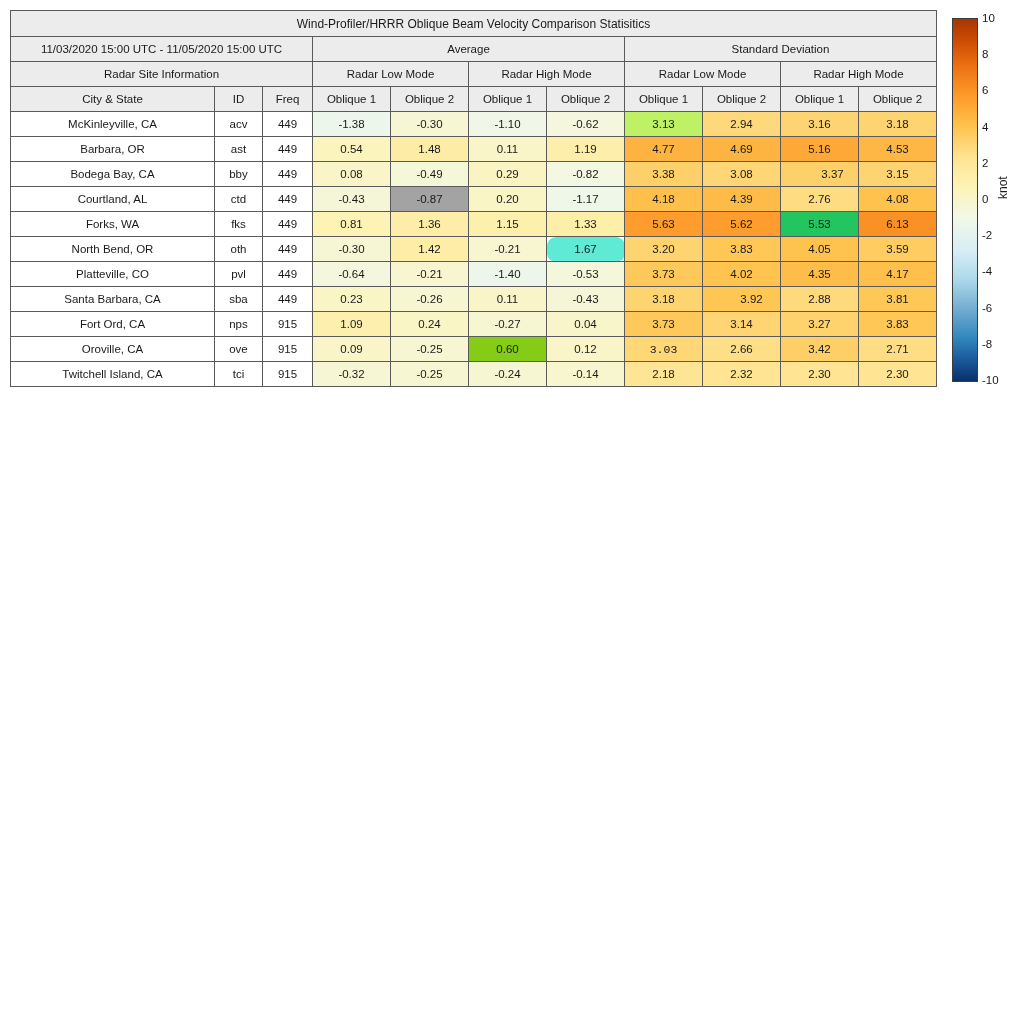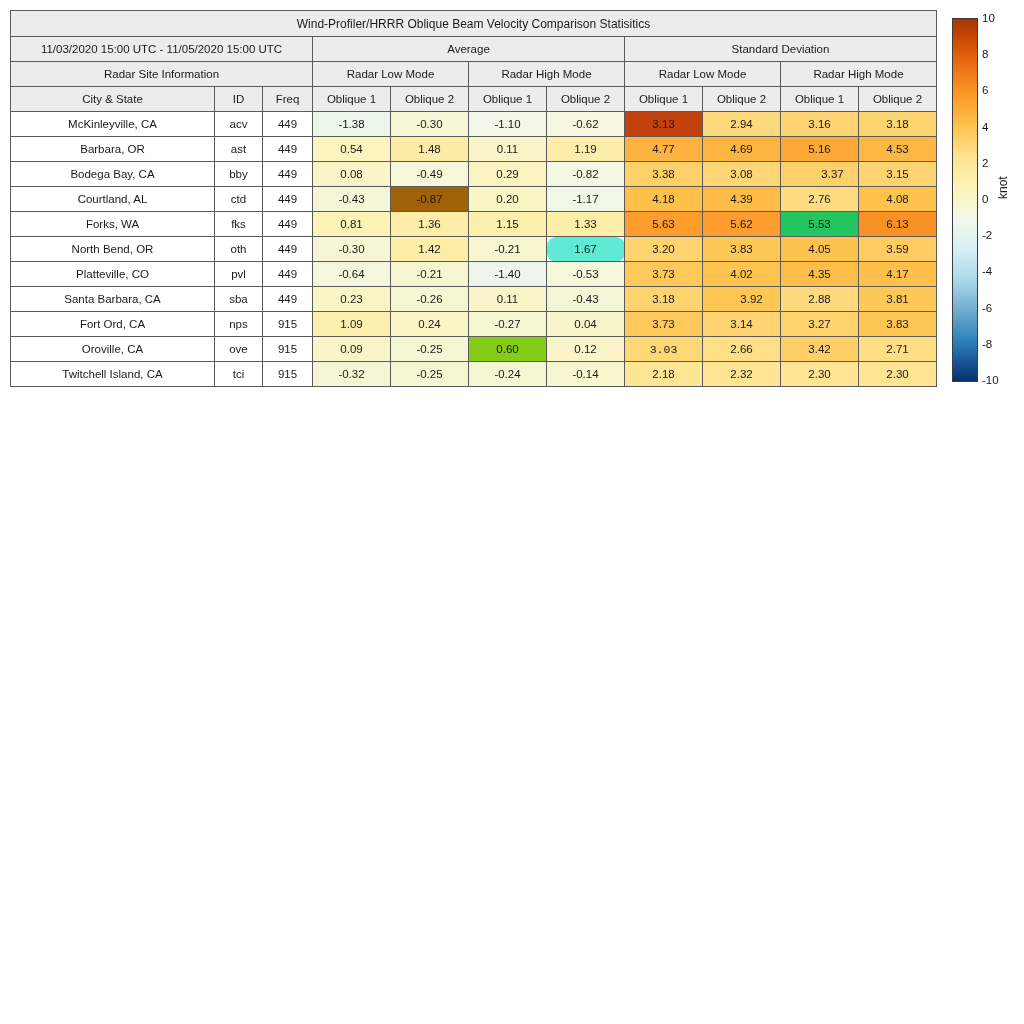--- a/index.html
+++ b/index.html
@@ -155,21 +155,21 @@
       </tbody>
       <tbody id="data-body">
           <tr>
             <td class="val city">McKinleyville, CA</td>
             <td class="val">acv</td>
             <td class="val">449</td>
             <td class="val" style="background: rgb(236, 246, 235);">-1.38</td>
             <td class="val" style="background: rgb(246, 246, 212);">-0.30</td>
             <td class="val" style="background: rgb(240, 247, 233);">-1.10</td>
             <td class="val" style="background: rgb(244, 247, 221);">-0.62</td>
-            <td class="val" style="background: #c2410c; margin-left: 12px;">3.13</td>
+            <td class="val" style="background: #bef264; margin-left: 12px;">3.13</td>
             <td class="val" style="background: rgb(254, 217, 123);">2.94</td>
             <td class="val" style="background: rgb(254, 212, 114);">3.16</td>
             <td class="val" style="background: rgb(254, 212, 113);">3.18</td>
           </tr>
           <tr>
             <td class="val city">Barbara, OR</td>
             <td class="val">ast</td>
             <td class="val">449</td>
             <td class="val" style="background: rgb(251, 244, 188);">0.54</td>
             <td class="val" style="background: rgb(253, 236, 165);">1.48</td>
@@ -191,21 +191,21 @@
             <td class="val" style="background: rgb(254, 208, 105);">3.38</td>
             <td class="val" style="background: rgb(254, 214, 117);">3.08</td>
             <td class="val" style="background: rgb(254, 208, 105); padding-left: 30px;">3.37</td>
             <td class="val" style="background: rgb(254, 212, 114);">3.15</td>
           </tr>
           <tr>
             <td class="val city">Courtland, AL</td>
             <td class="val">ctd</td>
             <td class="val">449</td>
             <td class="val" style="background: rgb(245, 246, 216);">-0.43</td>
-            <td class="val" style="background: #a16207;">-0.87</td>
+            <td class="val" style="background: #a3a3a3;">-0.87</td>
             <td class="val" style="background: rgb(249, 245, 197);">0.20</td>
             <td class="val" style="background: rgb(239, 247, 233);">-1.17</td>
             <td class="val" style="background: rgb(254, 192, 75);">4.18</td>
             <td class="val" style="background: rgb(254, 187, 71);">4.39</td>
             <td class="val" style="background: rgb(254, 220, 130);">2.76</td>
             <td class="val" style="background: rgb(254, 194, 77);">4.08</td>
           </tr>
           <tr>
             <td class="val city">Forks, WA</td>
             <td class="val">fks</td>

